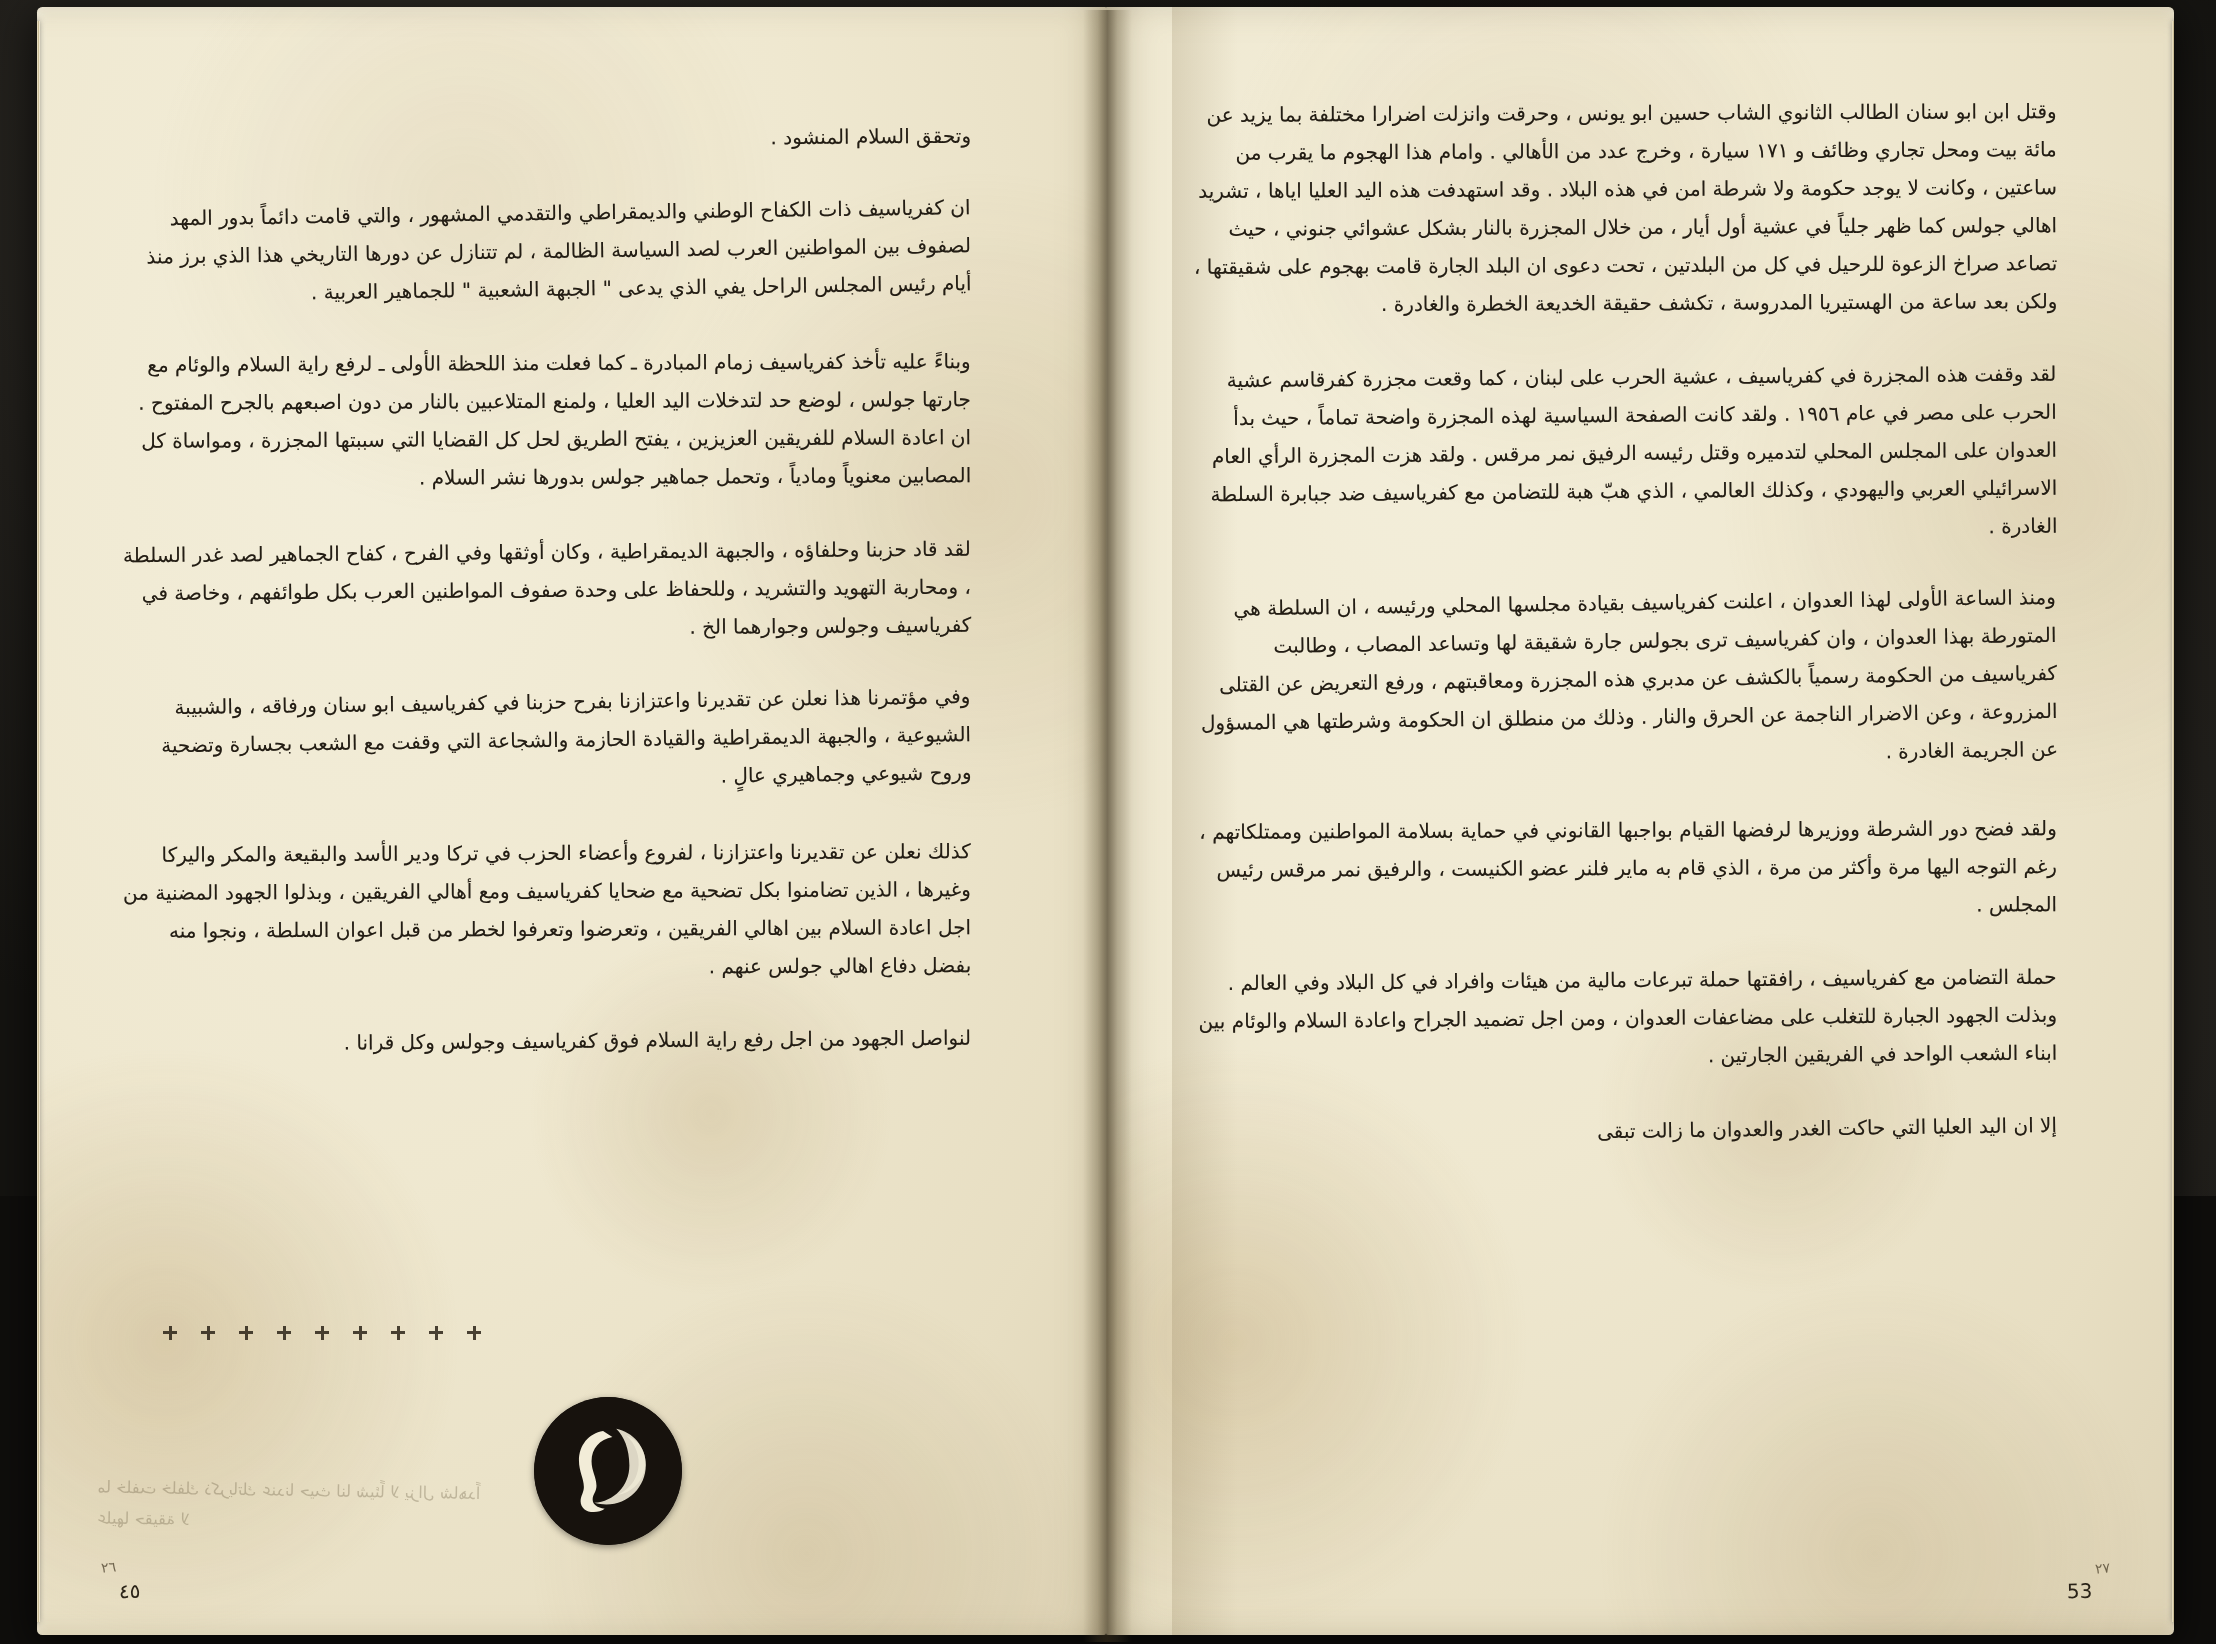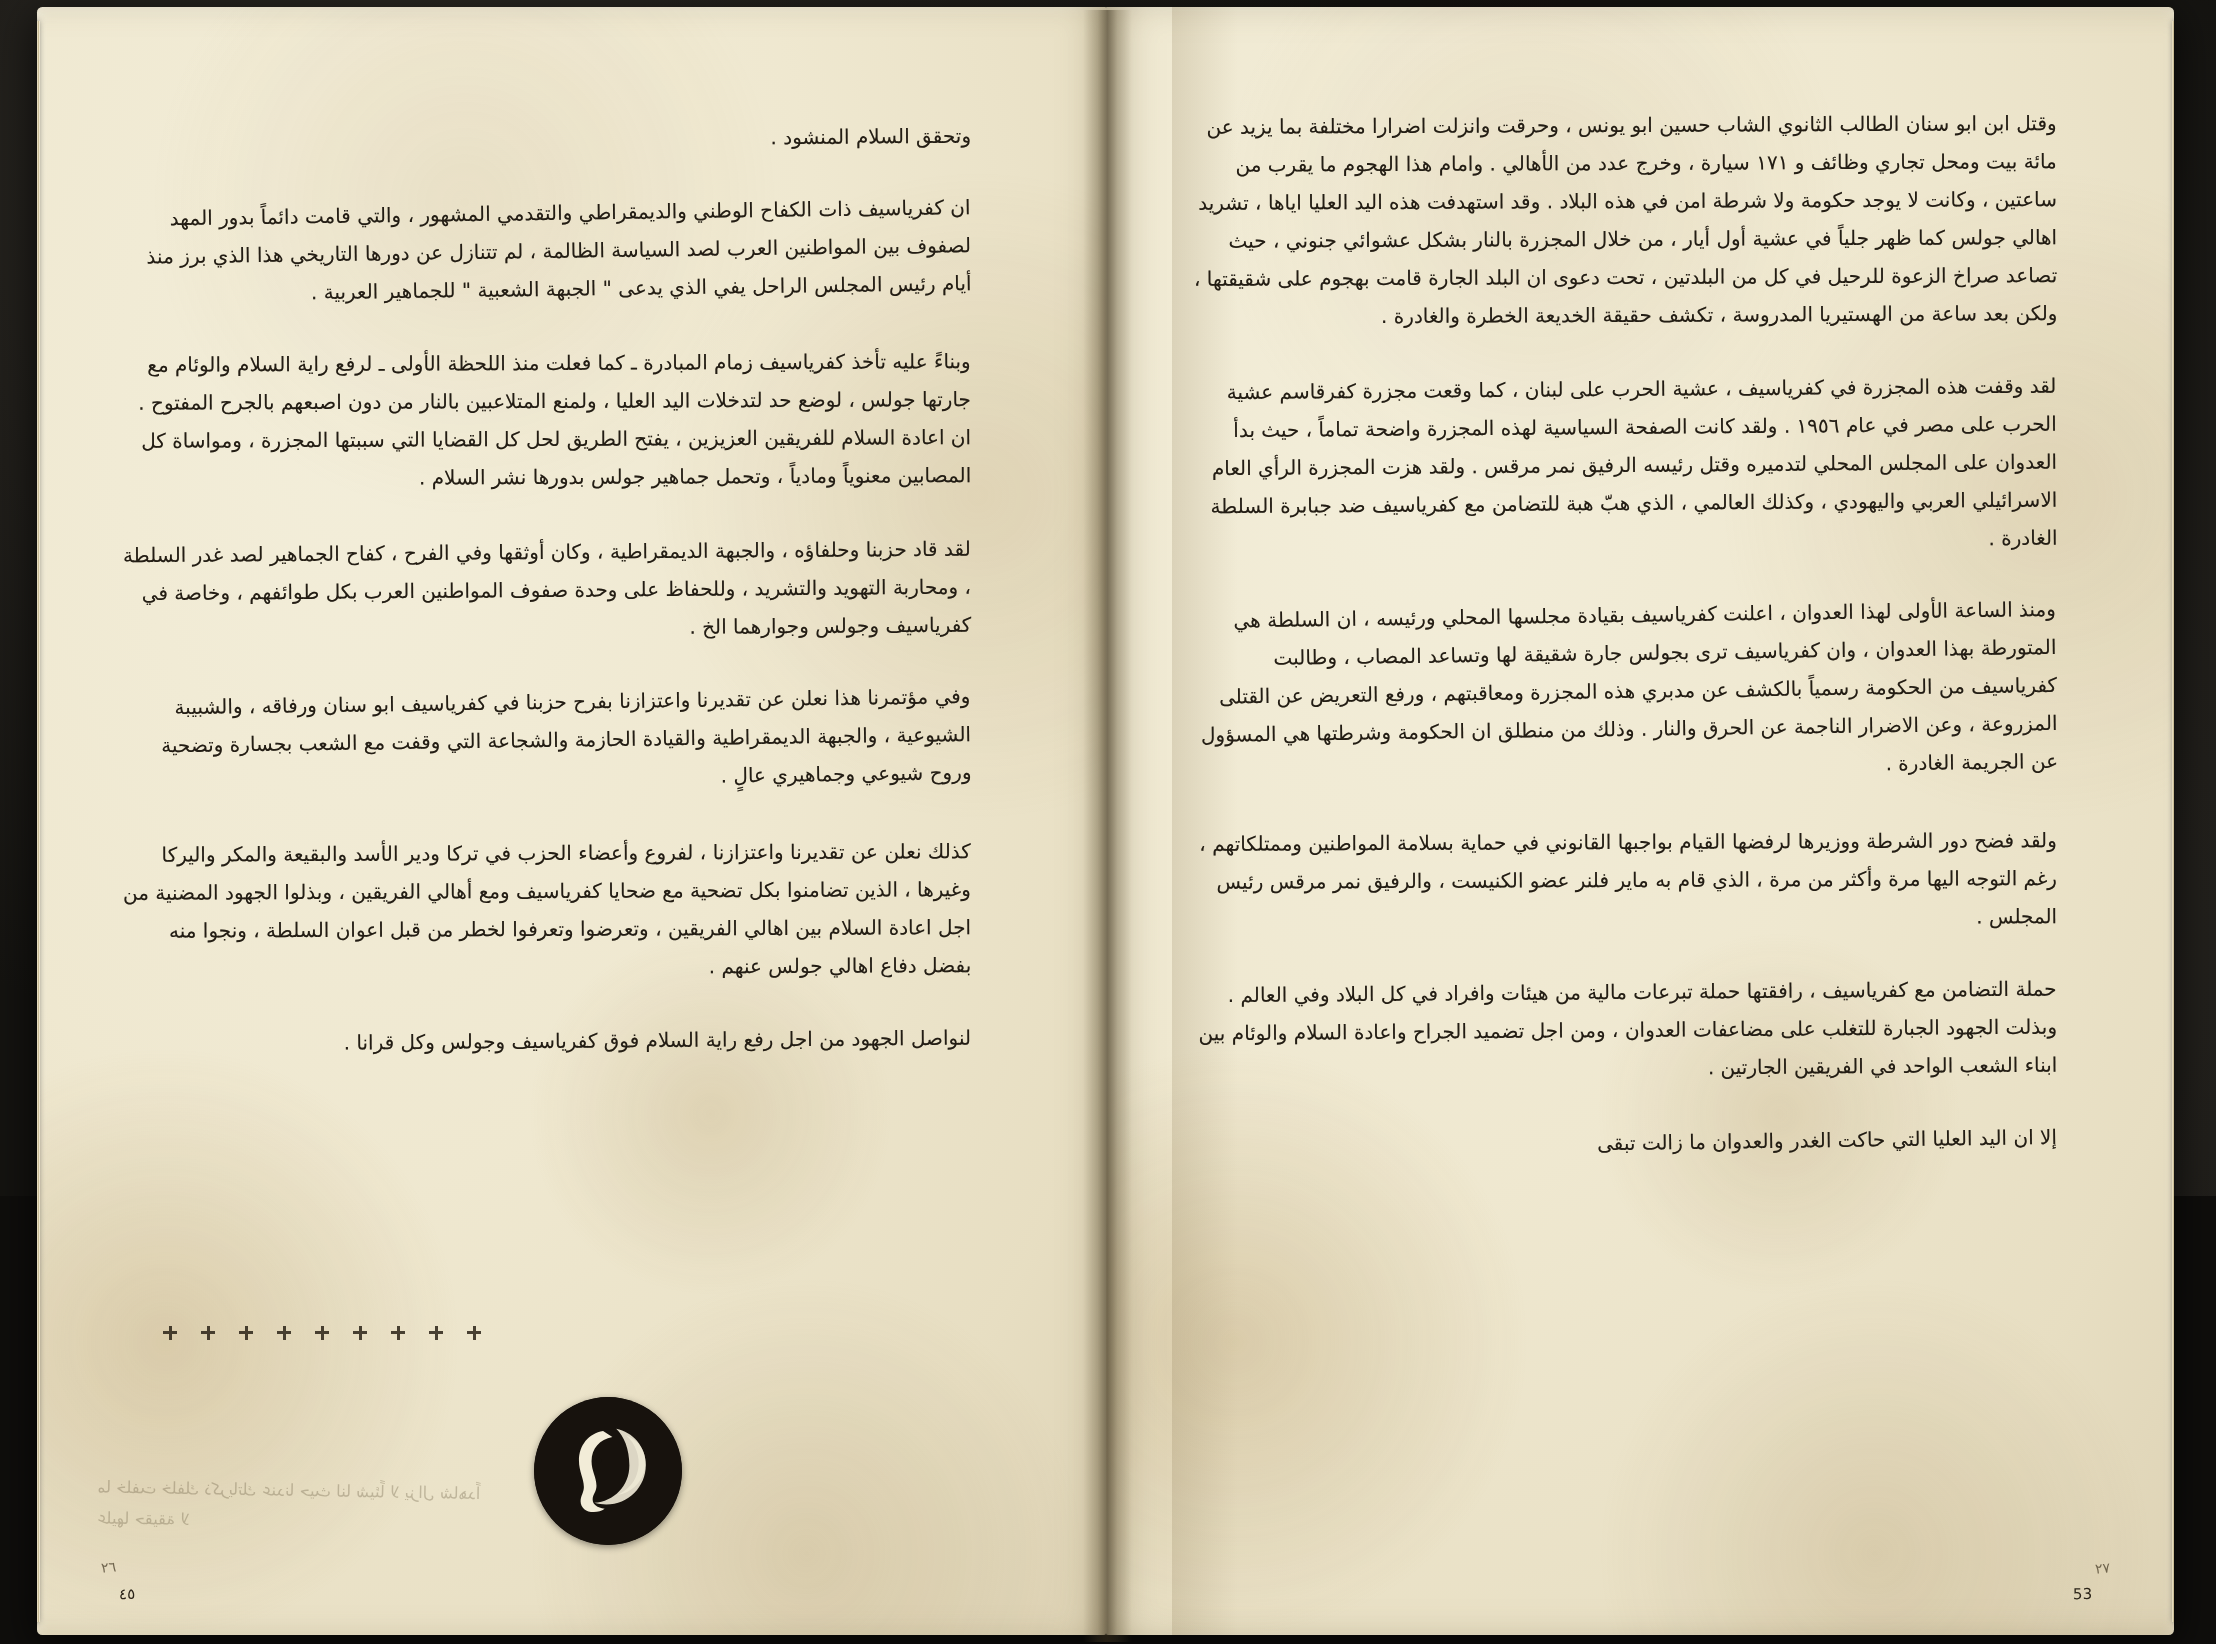--- a/index.html
+++ b/index.html
@@ -135,21 +135,21 @@
     letter-spacing: 0.1px;
     text-shadow: 0 0 0.5px rgba(35,29,20,0.35);
     transform: rotate(-0.45deg);
   }
   .para.tilt2 { transform: rotate(-0.8deg); }
   .para.tilt3 { transform: rotate(-0.25deg); }
 
   .page-number {
     position: absolute;
     bottom: 32px;
-    font-size: 15px;
+    font-size: 20px;
     color: #2a2318;
     direction: rtl;
     transform: rotate(-1deg);
   }
   .page-number.left-num { left: 82px; }
   .page-number.right-num { right: 82px; }
 
   .small-mark {
     position: absolute;
     font-size: 14px;
@@ -287,21 +287,21 @@
       <div class="page-number left-num">٤٥</div>
       <div class="small-mark" style="left:64px; bottom:60px;">٢٦</div>
     </div>
 
     <div class="page right">
       <div class="edge-stack"></div>
       <div class="aging"></div>
       <div class="faint-grid"></div>
       <div class="fold"></div>
 
-      <div class="hand" style="left:82px; top:79px; width:869px;">
+      <div class="hand" style="left:82px; top:67px; width:869px;">
         <div class="para tilt3">وقتل ابن ابو سنان الطالب الثانوي الشاب حسين ابو يونس ، وحرقت وانزلت اضرارا مختلفة بما يزيد عن مائة بيت ومحل تجاري وظائف و ١٧١ سيارة ، وخرج عدد من الأهالي . وامام هذا الهجوم ما يقرب من ساعتين ، وكانت لا يوجد حكومة ولا شرطة امن في هذه البلاد . وقد استهدفت هذه اليد العليا اياها ، تشريد اهالي جولس كما ظهر جلياً في عشية أول أيار ، من خلال المجزرة بالنار بشكل عشوائي جنوني ، حيث تصاعد صراخ الزعوة للرحيل في كل من البلدتين ، تحت دعوى ان البلد الجارة قامت بهجوم على شقيقتها ، ولكن بعد ساعة من الهستيريا المدروسة ، تكشف حقيقة الخديعة الخطرة والغادرة .</div>
         <div class="para">لقد وقفت هذه المجزرة في كفرياسيف ، عشية الحرب على لبنان ، كما وقعت مجزرة كفرقاسم عشية الحرب على مصر في عام ١٩٥٦ . ولقد كانت الصفحة السياسية لهذه المجزرة واضحة تماماً ، حيث بدأ العدوان على المجلس المحلي لتدميره وقتل رئيسه الرفيق نمر مرقس . ولقد هزت المجزرة الرأي العام الاسرائيلي العربي واليهودي ، وكذلك العالمي ، الذي هبّ هبة للتضامن مع كفرياسيف ضد جبابرة السلطة الغادرة .</div>
         <div class="para tilt2">ومنذ الساعة الأولى لهذا العدوان ، اعلنت كفرياسيف بقيادة مجلسها المحلي ورئيسه ، ان السلطة هي المتورطة بهذا العدوان ، وان كفرياسيف ترى بجولس جارة شقيقة لها وتساعد المصاب ، وطالبت كفرياسيف من الحكومة رسمياً بالكشف عن مدبري هذه المجزرة ومعاقبتهم ، ورفع التعريض عن القتلى المزروعة ، وعن الاضرار الناجمة عن الحرق والنار . وذلك من منطلق ان الحكومة وشرطتها هي المسؤول عن الجريمة الغادرة .</div>
         <div class="para tilt3">ولقد فضح دور الشرطة ووزيرها لرفضها القيام بواجبها القانوني في حماية بسلامة المواطنين وممتلكاتهم ، رغم التوجه اليها مرة وأكثر من مرة ، الذي قام به ماير فلنر عضو الكنيست ، والرفيق نمر مرقس رئيس المجلس .</div>
         <div class="para">حملة التضامن مع كفرياسيف ، رافقتها حملة تبرعات مالية من هيئات وافراد في كل البلاد وفي العالم . وبذلت الجهود الجبارة للتغلب على مضاعفات العدوان ، ومن اجل تضميد الجراح واعادة السلام والوئام بين ابناء الشعب الواحد في الفريقين الجارتين .</div>
         <div class="para tilt2">إلا ان اليد العليا التي حاكت الغدر والعدوان ما زالت تبقى</div>
       </div>
 
       <div class="page-number right-num">53</div>
       <div class="small-mark" style="right:64px; bottom:59px;">٢٧</div>

